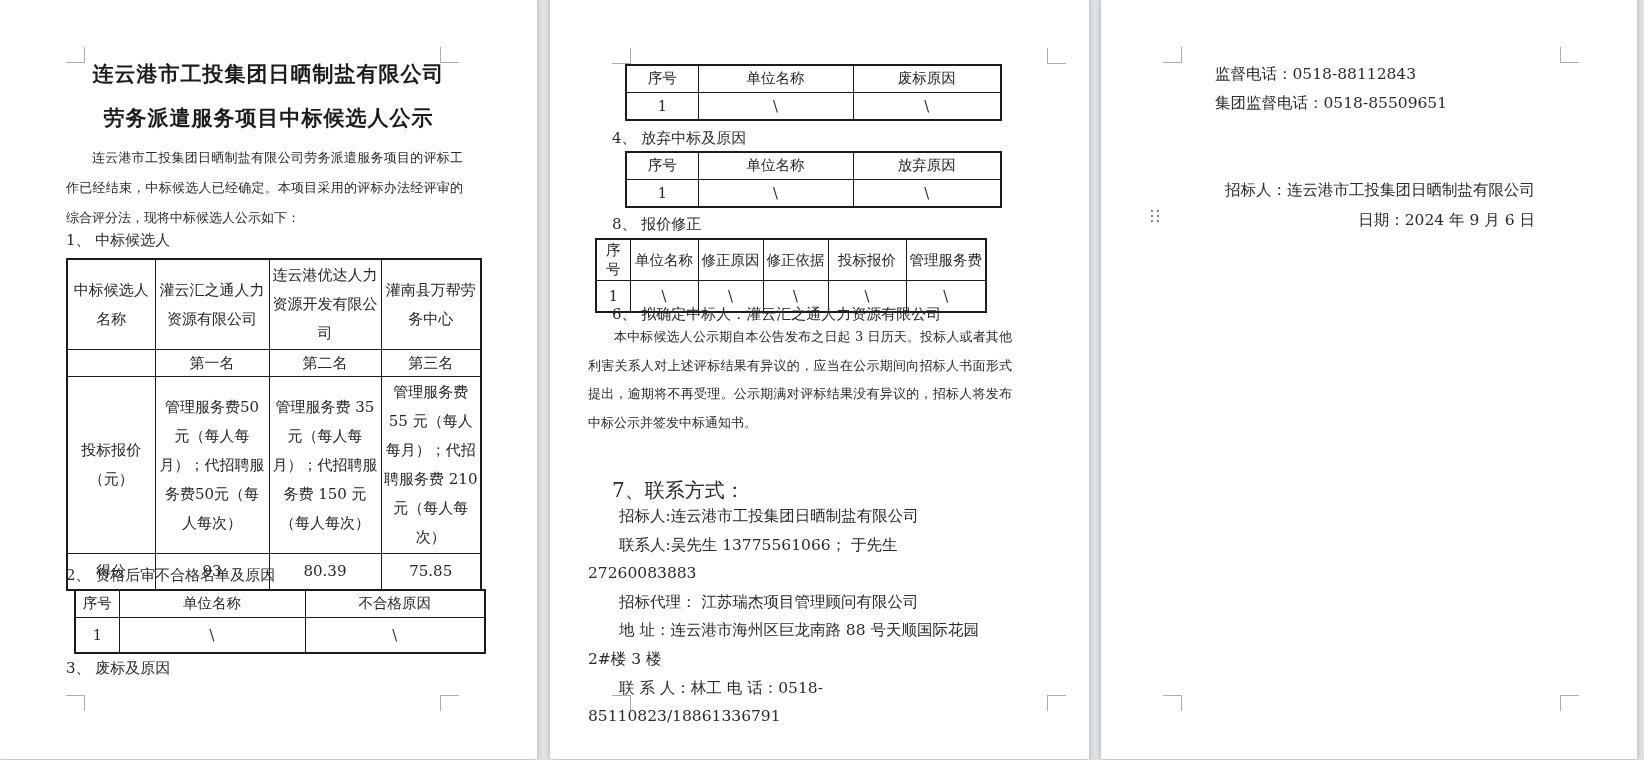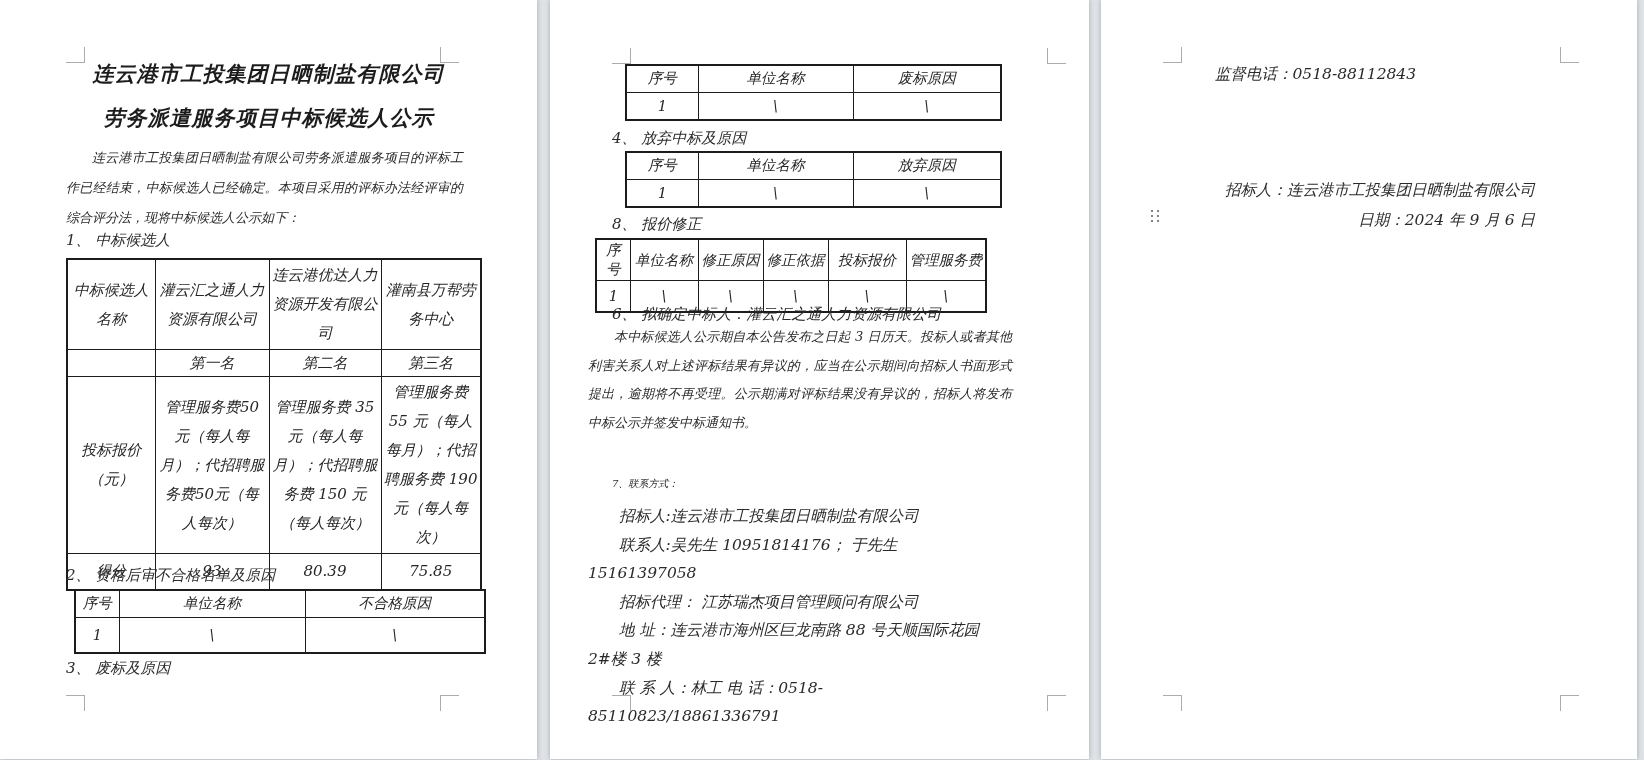--- a/index.html
+++ b/index.html
@@ -7,21 +7,20 @@
     position:relative;
     width:1644px;height:760px;
     background:#dfe3e7;
     overflow:hidden;
     font-family:"DejaVu Serif","Liberation Serif",serif;
     color:#262626;
   }
   .page{
     position:absolute;top:0;bottom:1px;background:#ffffff;
     box-shadow:0 0 5px rgba(90,100,110,.45);
-    font-style:italic;
   }
   #page1{left:0;width:537px;}
   #page2{left:550px;width:539px;}
   #page3{left:1101px;width:536px;}
 
   
   .mark{position:absolute;width:18px;height:15px;}
   .mark.tl{border-right:1px solid #a9adb2;border-bottom:1px solid #a9adb2;}
   .mark.tr{border-left:1px solid #a9adb2;border-bottom:1px solid #a9adb2;}
   .mark.bl{border-right:1px solid #a9adb2;border-top:1px solid #a9adb2;}
@@ -93,21 +92,21 @@
       <tr style="height:27px">
         <th></th>
         <th>第一名</th>
         <th>第二名</th>
         <th>第三名</th>
       </tr>
       <tr style="height:146px">
         <td>投标报价（元）</td>
         <td>管理服务费50元（每人每月）；代招聘服务费50元（每人每次）</td>
         <td>管理服务费 35 元（每人每月）；代招聘服务费 150 元（每人每次）</td>
-        <td>管理服务费 55 元（每人每月）；代招聘服务费 190 元（每人每次）</td>
+        <td>管理服务费 55 元（每人每月）；代招聘服务费 210 元（每人每次）</td>
       </tr>
       <tr style="height:36px">
         <td>得分</td>
         <td>93</td>
         <td>80.39</td>
         <td>75.85</td>
       </tr>
     </tbody>
       </table>
   </div>
@@ -221,39 +220,40 @@
         <td>\</td>
       </tr>
     </tbody>
       </table>
   </div>
 
   <div class="sec-label" style="left:62px;top:305px">6、 拟确定中标人：灌云汇之通人力资源有限公司</div>
 
   <div class="body-par" style="left:38px;top:323px;width:424px;line-height:28.6px">本中标候选人公示期自本公告发布之日起 3 日历天。投标人或者其他利害关系人对上述评标结果有异议的，应当在公示期间向招标人书面形式提出，逾期将不再受理。公示期满对评标结果没有异议的，招标人将发布中标公示并签发中标通知书。</div>
 
-  <div class="sec-label" style="left:62px;top:477px;font-size:10px">7、联系方式：</div>
+  <div class="sec-label" style="left:62px;top:477px;font-size:20px">7、联系方式：</div>
 
   <div class="contact-block" style="left:38px;top:502px;width:412px">
     <p>招标人:连云港市工投集团日晒制盐有限公司</p>
-    <p>联系人:吴先生 10951814176； 于先生 15161397058</p>
+    <p>联系人:吴先生 13775561066； 于先生 27260083883</p>
     <p>招标代理： 江苏瑞杰项目管理顾问有限公司</p>
     <p>地  址：连云港市海州区巨龙南路 88 号天顺国际花园 2#楼 3 楼</p>
     <p>联 系 人：林工  电 话：0518-85110823/18861336791</p>
   </div>
 </div>
 
 <div class="page" id="page3">
   <div class="mark tl" style="left:62px;top:47px"></div>
   <div class="mark tr" style="left:459px;top:47px"></div>
   <div class="mark bl" style="left:62px;top:695px"></div>
   <div class="mark br" style="left:459px;top:695px"></div>
 
   <div class="phone-block" style="left:114px;top:60px">
     <p>监督电话：0518-88112843</p>
+    <p>集团监督电话：0518-85509651</p>
   </div>
 
   <div class="right-line" style="right:102px;top:180px">招标人：连云港市工投集团日晒制盐有限公司</div>
   <div class="right-line" style="right:102px;top:210px">日期：2024 年 9 月 6 日</div>
 
   <div class="drag-handle" style="left:50px;top:210px">
     <i></i>
       <i></i>
       <i></i>
       <i></i>

